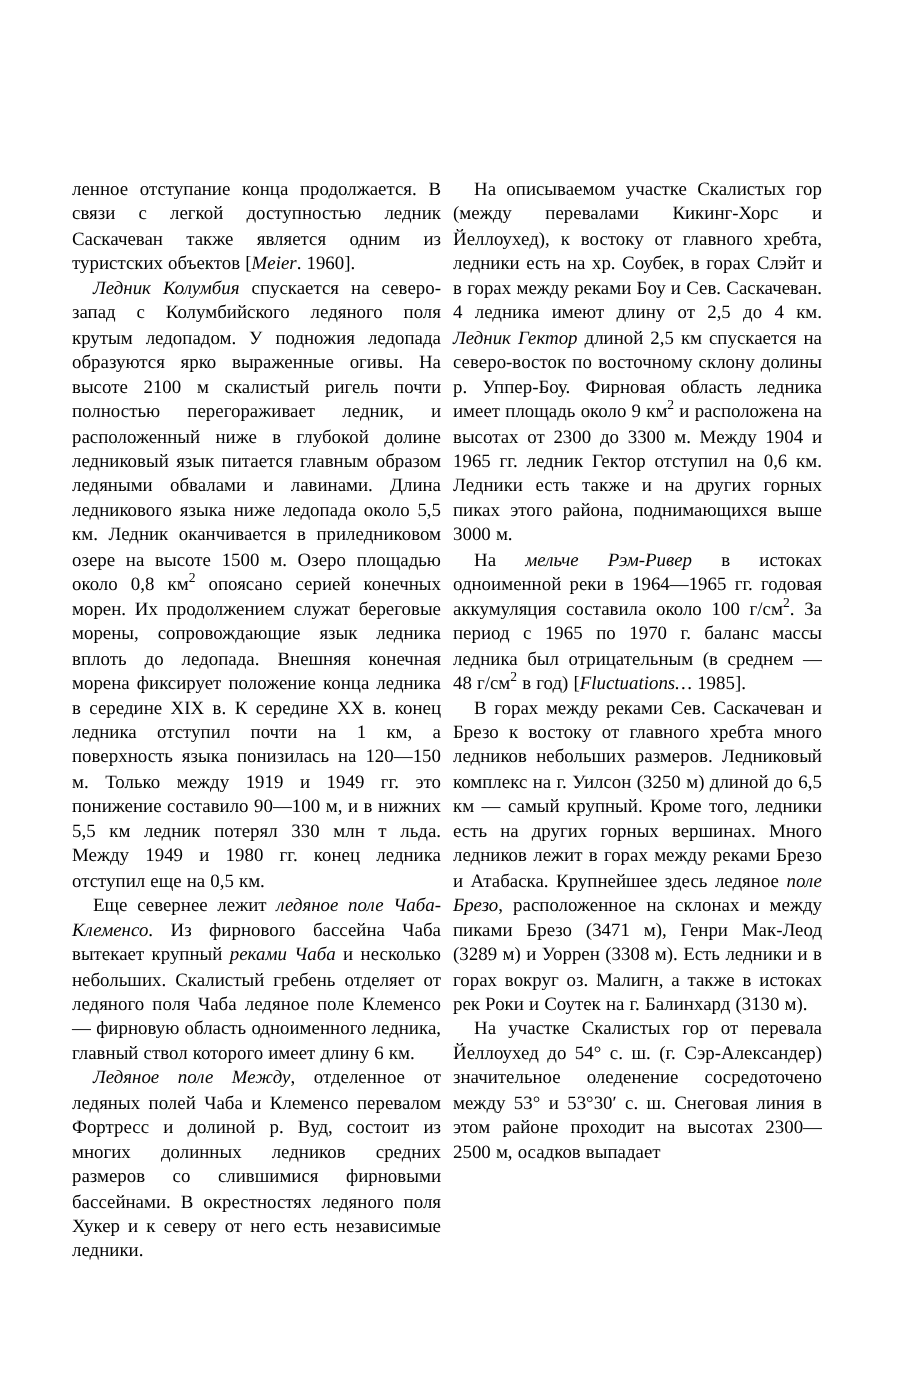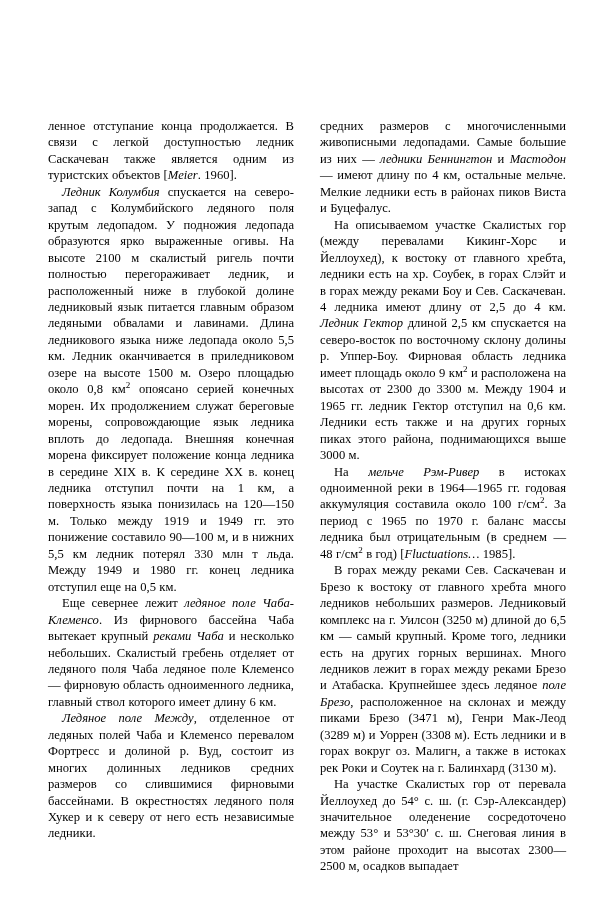--- a/index.html
+++ b/index.html
@@ -25,21 +25,21 @@
   }
 
   .text-body {
     position: absolute;
     left: 48px;
     top: 118px;
     width: 505px;
     height: 752px;
     display: flex;
     flex-direction: row;
-    gap: 26px;
+    gap: 8px;
     align-items: flex-start;
   }
 
   .column {
     width: 246px;
     flex: 0 0 246px;
   }
 
   p.para {
     margin: 0;
@@ -77,20 +77,19 @@
 
 <div class="page">
   <div class="text-body">
     <div class="column">
         <p class="para no-indent">ленное отступание конца продолжается. В связи с легкой доступностью ледник Саскачеван также является одним из туристских объектов [<span class="it">Meier</span>. 1960].</p>
         <p class="para"><span class="it">Ледник Колумбия</span> спускается на северо-запад с Колумбийского ледяного поля крутым ледопадом. У подножия ледопада образуются ярко выраженные огивы. На высоте 2100 м скалистый ригель почти полностью перегораживает ледник, и расположенный ниже в глубокой долине ледниковый язык питается главным образом ледяными обвалами и лавинами. Длина ледникового языка ниже ледопада около 5,5 км. Ледник оканчивается в приледниковом озере на высоте 1500 м. Озеро площадью около 0,8 км<sup>2</sup> опоясано серией конечных морен. Их продолжением служат береговые морены, сопровождающие язык ледника вплоть до ледопада. Внешняя конечная морена фиксирует положение конца ледника в середине XIX в. К середине XX в. конец ледника отступил почти на 1 км, а поверхность языка понизилась на 120—150 м. Только между 1919 и 1949 гг. это понижение составило 90—100 м, и в нижних 5,5 км ледник потерял 330 млн т льда. Между 1949 и 1980 гг. конец ледника отступил еще на 0,5 км.</p>
         <p class="para">Еще севернее лежит <span class="it">ледяное поле Чаба-Клеменсо</span>. Из фирнового бассейна Чаба вытекает крупный <span class="it">реками Чаба</span> и несколько небольших. Скалистый гребень отделяет от ледяного поля Чаба ледяное поле Клеменсо — фирновую область одноименного ледника, главный ствол которого имеет длину 6 км.</p>
         <p class="para"><span class="it">Ледяное поле Между</span>, отделенное от ледяных полей Чаба и Клеменсо перевалом Фортресс и долиной р. Вуд, состоит из многих долинных ледников средних размеров со слившимися фирновыми бассейнами. В окрестностях ледяного поля Хукер и к северу от него есть независимые ледники.</p>
       </div>
     <div class="column">
-        <p class="para no-indent">средних размеров с многочисленными живописными ледопадами. Самые большие из них — <span class="it">ледники Беннингтон</span> и <span class="it">Мастодон</span> — имеют длину по 4 км, остальные мельче. Мелкие ледники есть в районах пиков Виста и Буцефалус.</p>
         <p class="para">На описываемом участке Скалистых гор (между перевалами Кикинг-Хорс и Йеллоухед), к востоку от главного хребта, ледники есть на хр. Соубек, в горах Слэйт и в горах между реками Боу и Сев. Саскачеван. 4 ледника имеют длину от 2,5 до 4 км. <span class="it">Ледник Гектор</span> длиной 2,5 км спускается на северо-восток по восточному склону долины р. Уппер-Боу. Фирновая область ледника имеет площадь около 9 км<sup>2</sup> и расположена на высотах от 2300 до 3300 м. Между 1904 и 1965 гг. ледник Гектор отступил на 0,6 км. Ледники есть также и на других горных пиках этого района, поднимающихся выше 3000 м.</p>
         <p class="para">На <span class="it">мельче Рэм-Ривер</span> в истоках одноименной реки в 1964—1965 гг. годовая аккумуляция составила около 100 г/см<sup>2</sup>. За период с 1965 по 1970 г. баланс массы ледника был отрицательным (в среднем — 48 г/см<sup>2</sup> в год) [<span class="it">Fluctuations…</span> 1985].</p>
         <p class="para">В горах между реками Сев. Саскачеван и Брезо к востоку от главного хребта много ледников небольших размеров. Ледниковый комплекс на г. Уилсон (3250 м) длиной до 6,5 км — самый крупный. Кроме того, ледники есть на других горных вершинах. Много ледников лежит в горах между реками Брезо и Атабаска. Крупнейшее здесь ледяное <span class="it">поле Брезо</span>, расположенное на склонах и между пиками Брезо (3471 м), Генри Мак-Леод (3289 м) и Уоррен (3308 м). Есть ледники и в горах вокруг оз. Малигн, а также в истоках рек Роки и Соутек на г. Балинхард (3130 м).</p>
         <p class="para">На участке Скалистых гор от перевала Йеллоухед до 54° с. ш. (г. Сэр-Александер) значительное оледенение сосредоточено между 53° и 53°30′ с. ш. Снеговая линия в этом районе проходит на высотах 2300—2500 м, осадков выпадает</p>
       </div>
   </div>
 </div>
 
 </body></html>

